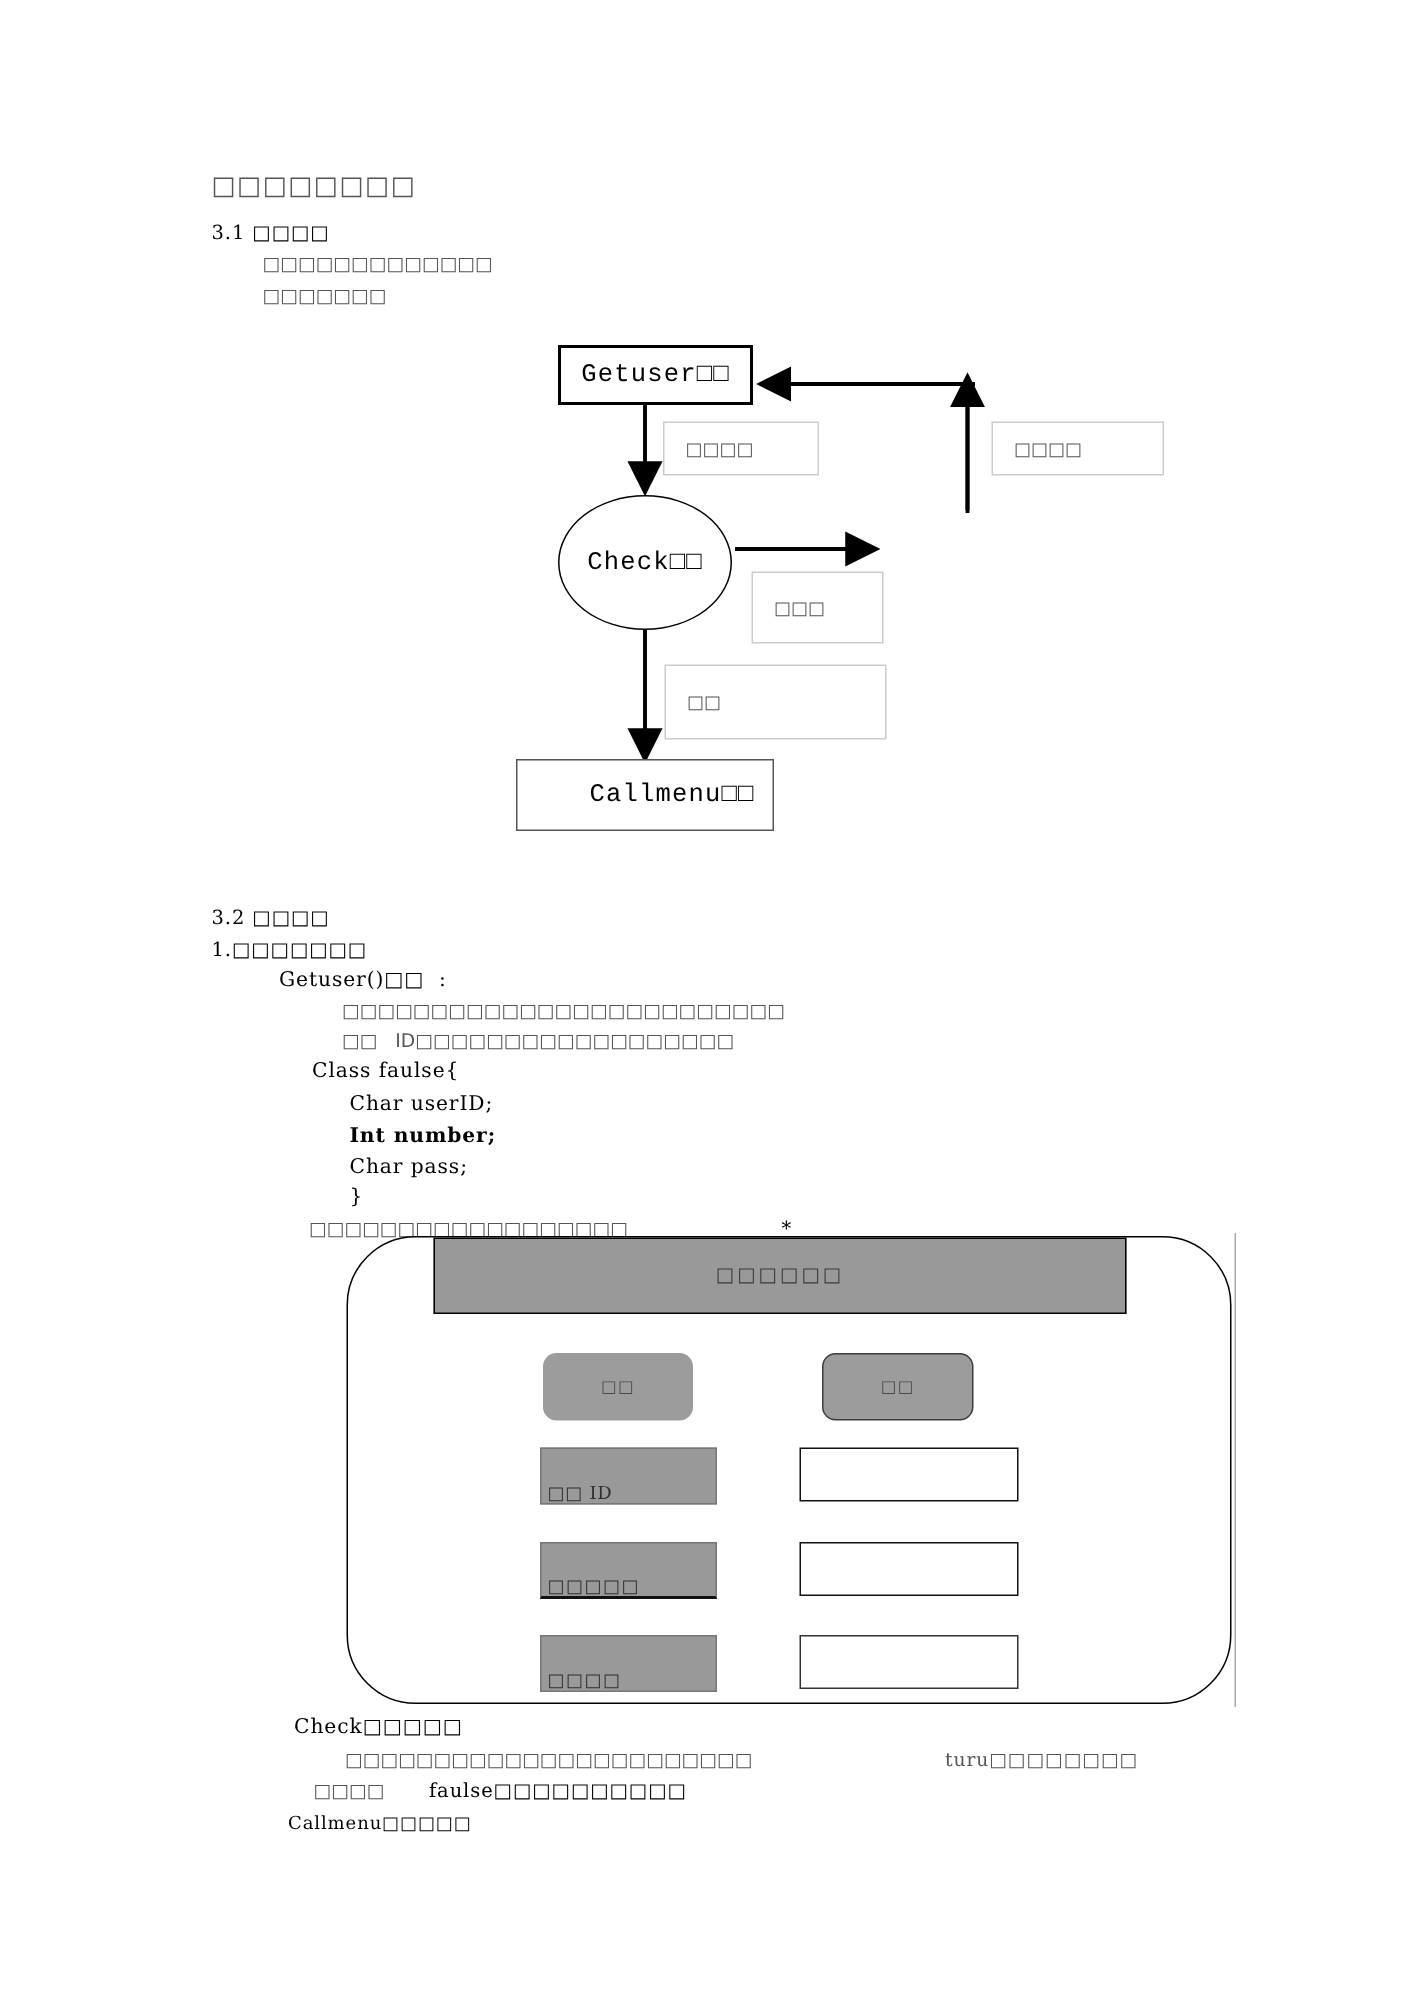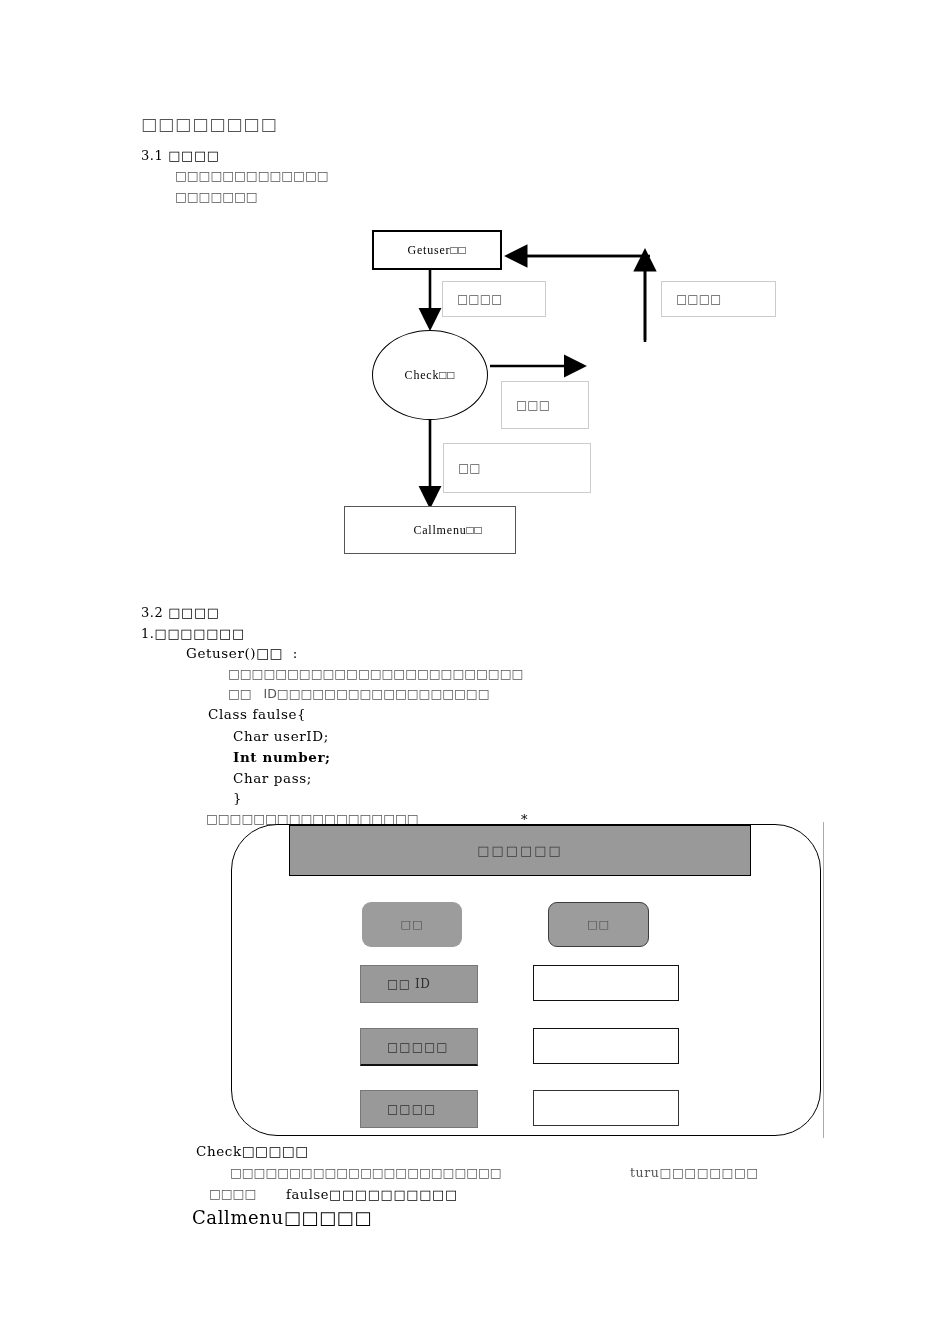--- a/index.html
+++ b/index.html
@@ -66,22 +66,22 @@
     position: absolute;
     box-sizing: border-box;
     border: 1.5px solid #000000;
     border-radius: 50%;
     background: #ffffff;
     display: flex;
     align-items: center;
     justify-content: center;
   }
   .fc-text {
-    font-family: Liberation Serif, serif;
-    font-size: 12px;
+    font-family: Liberation Mono, monospace;
+    font-size: 17px;
     letter-spacing: 0.8px;
     white-space: pre;
   }
   .fc-annot {
     font-family: "DejaVu Sans", sans-serif;
     font-size: 12px;
     color: #555555;
     white-space: pre;
   }
   .arrow-svg {
@@ -139,22 +139,22 @@
     font-size: 11px;
     color: #4a4a4a;
     letter-spacing: 1px;
   }
   .mock-lbl {
     position: absolute;
     box-sizing: border-box;
     background: #999999;
     border: 1px solid #777777;
     display: flex;
-    align-items: center;
-    padding-left: 26px;
+    align-items: flex-end;
+    padding-left: 4px;
   }
   .mock-lbl.heavy { border-bottom: 2px solid #111111; }
   .mock-lbl span {
     font-family: "DejaVu Sans", sans-serif;
     font-size: 12px;
     color: #2f2f2f;
     letter-spacing: 1px;
   }
   .mock-lbl span.ascii {
     font-family: "DejaVu Serif", serif;
@@ -292,15 +292,15 @@
   <div class="txt mono" style="left:196px; top:1145px; font-size:13.5px;">Check□□□□□</div>
 
   <div class="txt tofu" style="left:230px; top:1167px; font-size:12.5px;">□□□□□□□□□□□□□□□□□□□□□□□</div>
 
   <div class="txt mono tofu" style="left:630px; top:1167px; font-size:12.5px;">turu□□□□□□□□</div>
 
   <div class="txt tofu" style="left:209px; top:1188px; font-size:12.5px;">□□□□</div>
 
   <div class="txt mono" style="left:286px; top:1188px; font-size:13px;">faulse□□□□□□□□□□</div>
 
-  <div class="txt mono" style="left:192px; top:1209px; font-size:18px;">Callmenu□□□□□</div>
+  <div class="txt mono" style="left:192px; top:1209px; font-size:12px;">Callmenu□□□□□</div>
 
 </div>
 
 </body></html>

